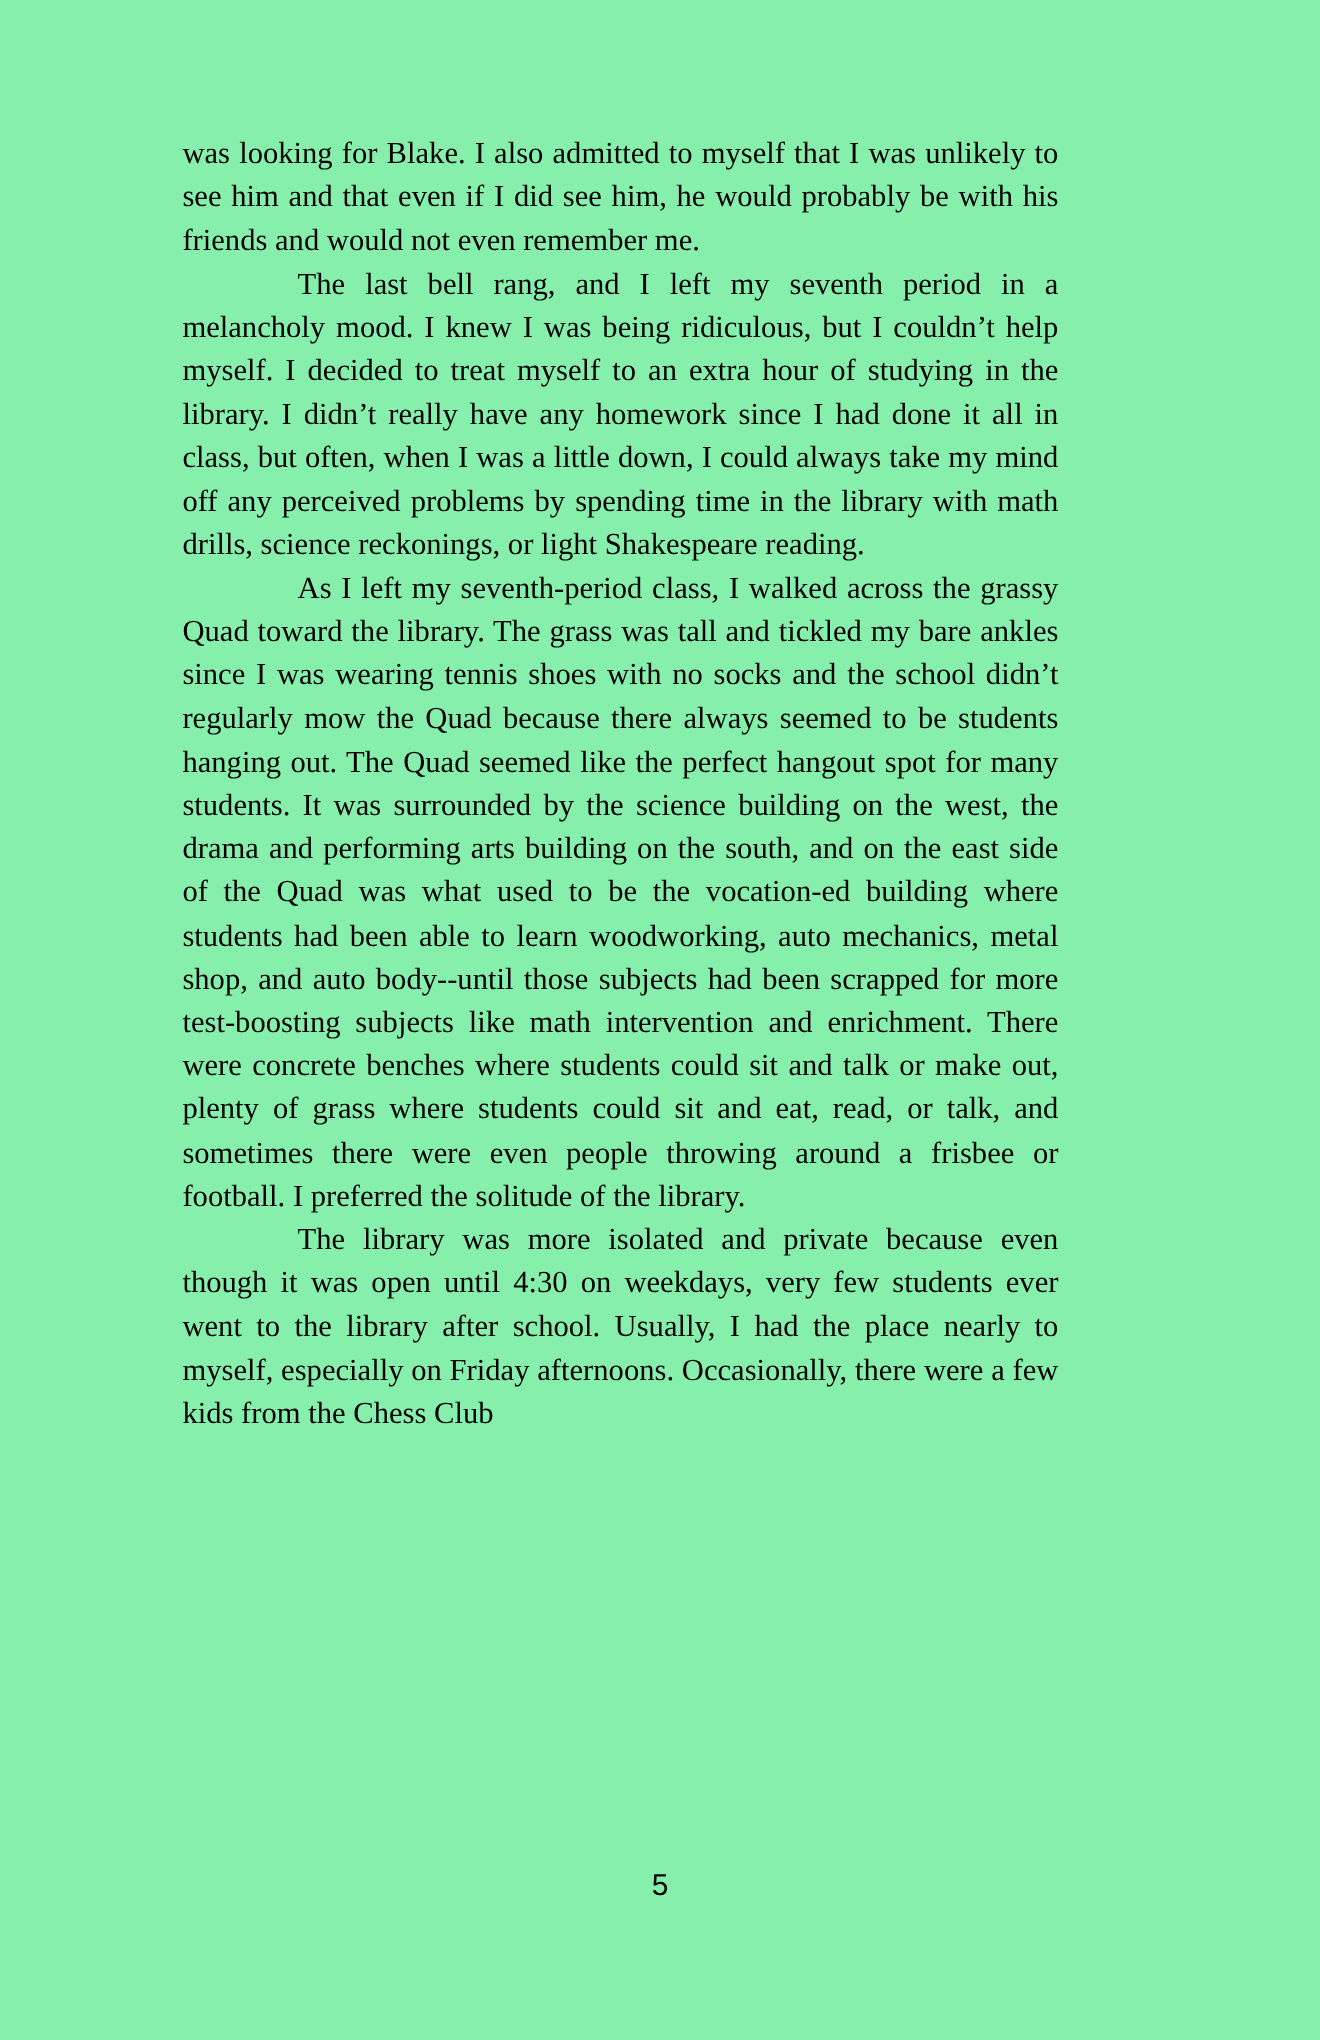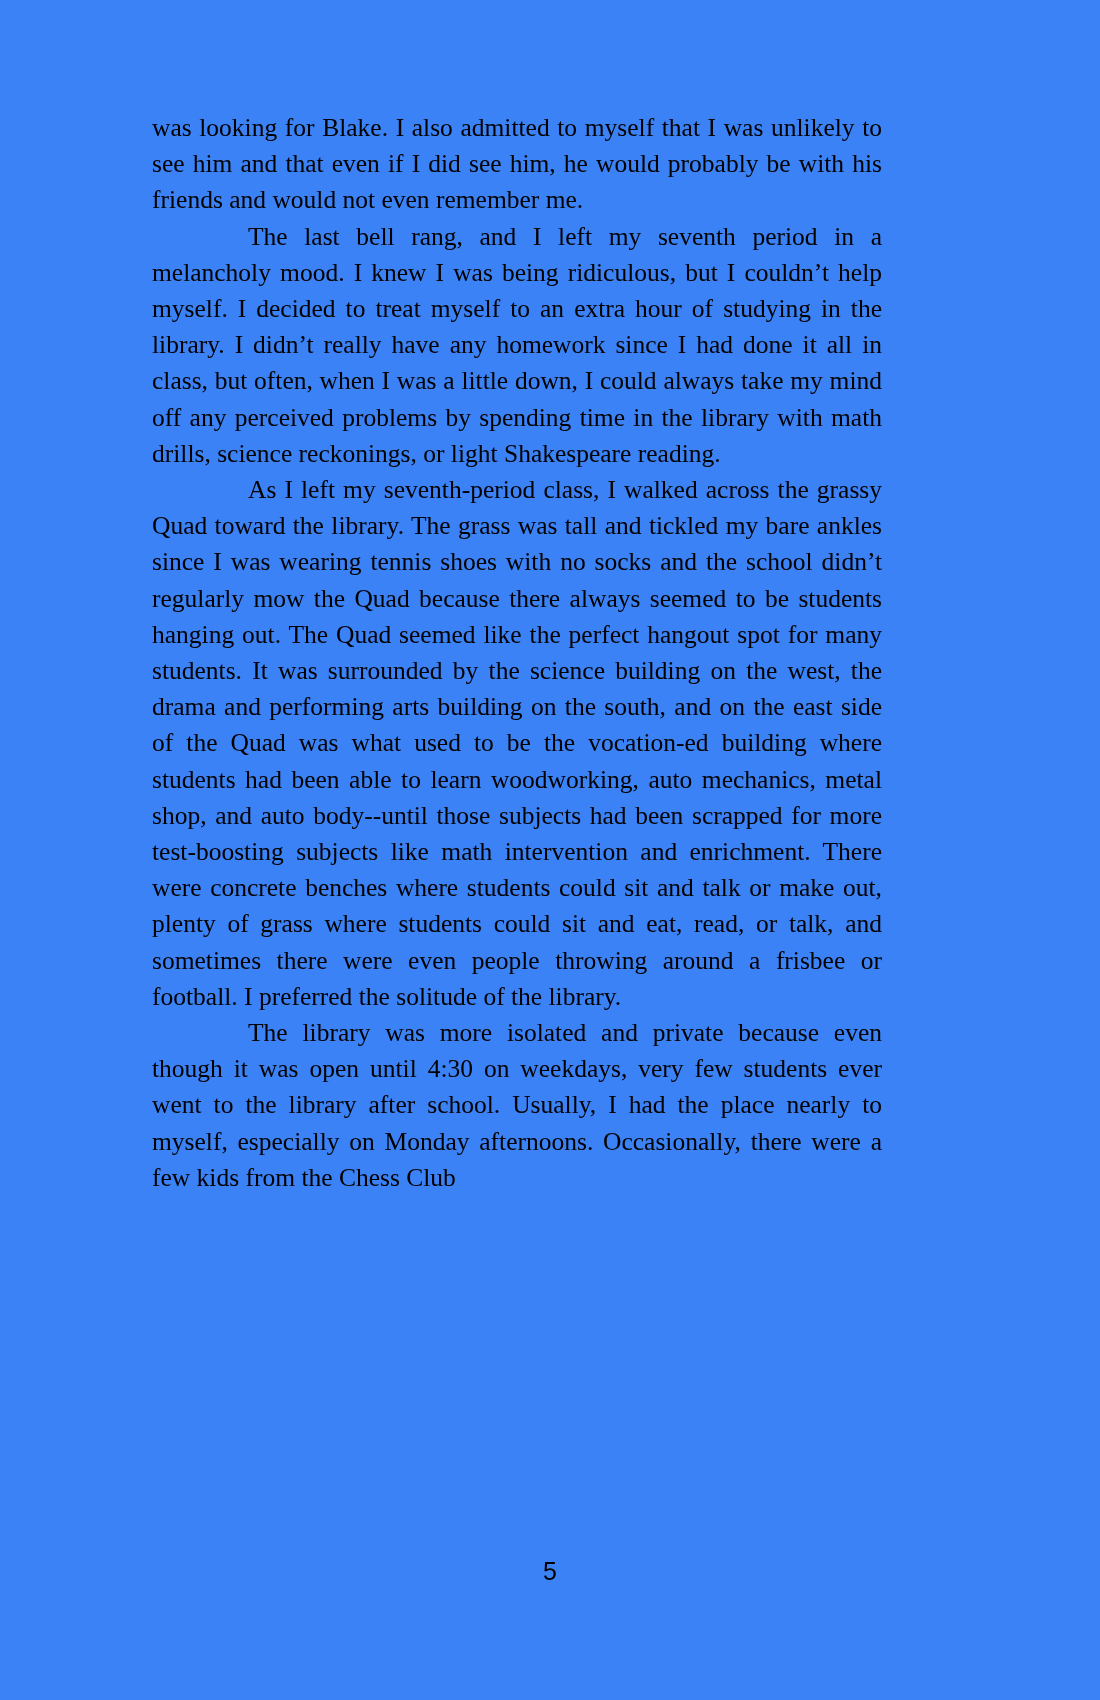--- a/index.html
+++ b/index.html
@@ -4,21 +4,21 @@
 <style>
   html, body {
     margin: 0;
     padding: 0;
     background: #ffffff;
   }
   .page {
     position: relative;
     width: 1100px;
     height: 1700px;
-    background: #3b82f6;
+    background: #86efac;
     overflow: hidden;
     box-sizing: border-box;
   }
   .text-block {
     position: absolute;
     left: 152px;
     top: 110px;
     width: 730px;
     font-family: "Liberation Serif", "DejaVu Serif", serif;
     font-size: 25.5px;
@@ -56,18 +56,18 @@
 </style>
 </head>
 <body>
 
 <div class="page">
 
   <div class="text-block">
     <p class="para cont">was looking for Blake. I also admitted to myself that I was unlikely to see him and that even if I did see him, he would probably be with his friends and would not even remember me.</p>
     <p class="para indent">The last bell rang, and I left my seventh period in a melancholy mood. I knew I was being ridiculous, but I couldn’t help myself. I decided to treat myself to an extra hour of studying in the library. I didn’t really have any homework since I had done it all in class, but often, when I was a little down, I could always take my mind off any perceived problems by spending time in the library with math drills, science reckonings, or light Shakespeare reading.</p>
     <p class="para indent">As I left my seventh-period class, I walked across the grassy Quad toward the library. The grass was tall and tickled my bare ankles since I was wearing tennis shoes with no socks and the school didn’t regularly mow the Quad because there always seemed to be students hanging out. The Quad seemed like the perfect hangout spot for many students. It was surrounded by the science building on the west, the drama and performing arts building on the south, and on the east side of the Quad was what used to be the vocation-ed building where students had been able to learn woodworking, auto mechanics, metal shop, and auto body--until those subjects had been scrapped for more test-boosting subjects like math intervention and enrichment. There were concrete benches where students could sit and talk or make out, plenty of grass where students could sit and eat, read, or talk, and sometimes there were even people throwing around a frisbee or football. I preferred the solitude of the library.</p>
-    <p class="para indent">The library was more isolated and private because even though it was open until 4:30 on weekdays, very few students ever went to the library after school. Usually, I had the place nearly to myself, especially on Monday afternoons. Occasionally, there were a few kids from the Chess Club</p>
+    <p class="para indent">The library was more isolated and private because even though it was open until 4:30 on weekdays, very few students ever went to the library after school. Usually, I had the place nearly to myself, especially on Friday afternoons. Occasionally, there were a few kids from the Chess Club</p>
   </div>
 
   <div class="page-number">5</div>
 
 </div>
 
 </body></html>

